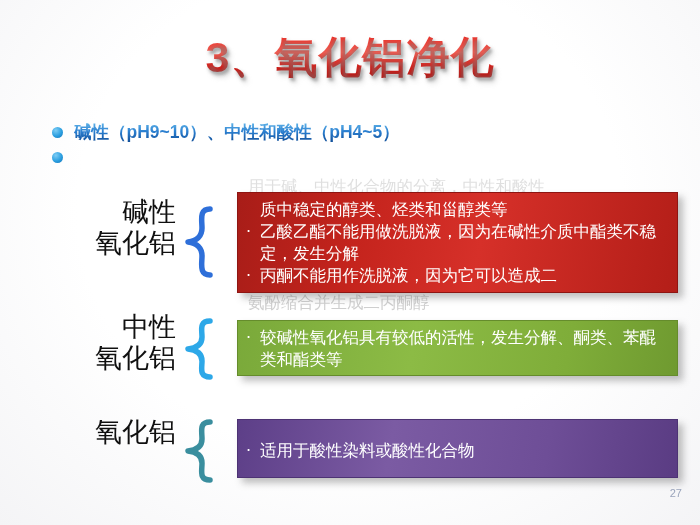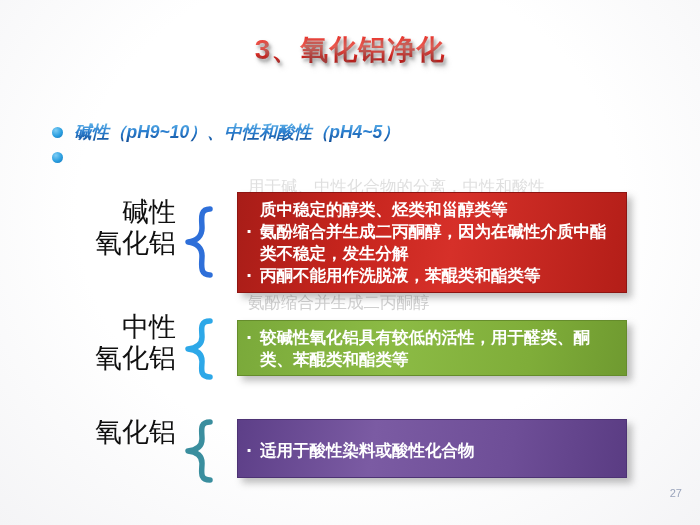--- a/index.html
+++ b/index.html
@@ -23,40 +23,39 @@
     overflow: hidden;
   }
 
   
   #title {
     position: absolute;
     left: 0;
     top: 36px;
     width: 700px;
     text-align: center;
-    font-size: 28px;
+    font-size: 43px;
     font-weight: bold;
     letter-spacing: 1px;
     line-height: 1.0;
     color: #d72020;
     background: linear-gradient(180deg, #e8342c 0%, #f05a50 38%, #cf1f1a 72%, #b01815 100%);
     -webkit-background-clip: text;
     background-clip: text;
     -webkit-text-fill-color: transparent;
     text-shadow: 2px 3px 3px rgba(120,120,120,0.45);
     filter: drop-shadow(2px 3px 2px rgba(130,130,130,0.40));
   }
 
   
   #bullets {
     position: absolute;
     left: 52px;
     top: 120px;
     width: 610px;
-    font-style: italic;
   }
   .bullet-row {
     display: flex;
     align-items: center;
     height: 25px;
   }
   .bullet-dot {
     width: 11px;
     height: 11px;
     border-radius: 50%;
@@ -96,30 +95,29 @@
     position: absolute;
     left: 183px;
     width: 34px;
   }
   .brace svg { display: block; }
 
   
   .cbox {
     position: absolute;
     left: 237px;
-    width: 390px;
+    width: 441px;
     box-sizing: border-box;
     padding: 6px 10px 0 8px;
     color: #ffffff;
     font-size: 16.5px;
     line-height: 1.34;
     font-family: "DejaVu Sans", "Liberation Sans", sans-serif;
     box-shadow: 5px 5px 7px rgba(90,90,90,0.38);
     overflow: hidden;
-    font-weight: bold;
   }
   .cbox.red {
     background: linear-gradient(100deg, #a81d18 0%, #c5241d 28%, #d63029 55%, #b31e18 100%);
     border: 1px solid #8e1512;
   }
   .cbox.green {
     background: linear-gradient(100deg, #7aa93a 0%, #8cbb45 40%, #7fad39 75%, #6f9a30 100%);
     border: 1px solid #658c2c;
   }
   .cbox.purple {
@@ -196,43 +194,43 @@
         <path d="M27 3 C16 3 19 14 19 22 C19 30 14 35 5 36 C14 37 19 42 19 50 C19 58 16 69 27 69" stroke="#2E6FD9" stroke-width="5.5" stroke-linecap="round" stroke-linejoin="round" fill="none"></path>
       </svg>
     </div>
     <div class="cbox red" style="top:192px; height:101px;">
       <div class="cline">
         <span class="cmark"></span>
         <span class="ctext">质中稳定的醇类、烃类和甾醇类等</span>
       </div>
       <div class="cline">
         <span class="cmark">·</span>
-        <span class="ctext">氨酚缩合并生成二丙酮醇，因为在碱性介质中酯类不稳定，发生分解</span>
-      </div>
-      <div class="cline">
-        <span class="cmark">·</span>
-        <span class="ctext">丙酮不能用作洗脱液，苯醌类和酯类等</span>
+        <span class="ctext">乙酸乙酯不能用做洗脱液，因为在碱性介质中酯类不稳定，发生分解</span>
+      </div>
+      <div class="cline">
+        <span class="cmark">·</span>
+        <span class="ctext">丙酮不能用作洗脱液，因为它可以造成二</span>
       </div>
     </div>
   </div>
 
   <div class="group">
     <div class="grp-label" style="top:311px;">
       <div>中性</div>
       <div>氧化铝</div>
     </div>
     <div class="brace" style="top:318px;">
       <svg width="34" height="62" viewBox="0 0 34 62" fill="none">
         <path d="M27 3 C16 3 19 12 19 19 C19 26 14 30 5 31 C14 32 19 36 19 43 C19 50 16 59 27 59" stroke="#2DA8E8" stroke-width="5.5" stroke-linecap="round" stroke-linejoin="round" fill="none"></path>
       </svg>
     </div>
     <div class="cbox green" style="top:320px; height:56px;">
       <div class="cline">
         <span class="cmark">·</span>
-        <span class="ctext">较碱性氧化铝具有较低的活性，用于醛类、酮类、苯醌类和酯类等</span>
+        <span class="ctext">较碱性氧化铝具有较低的活性，发生分解、酮类、苯醌类和酯类等</span>
       </div>
     </div>
   </div>
 
   <div class="group">
     <div class="grp-label" style="top:416px;">
       <div>氧化铝</div>
     </div>
     <div class="brace" style="top:419px;">
       <svg width="34" height="64" viewBox="0 0 34 64" fill="none">

